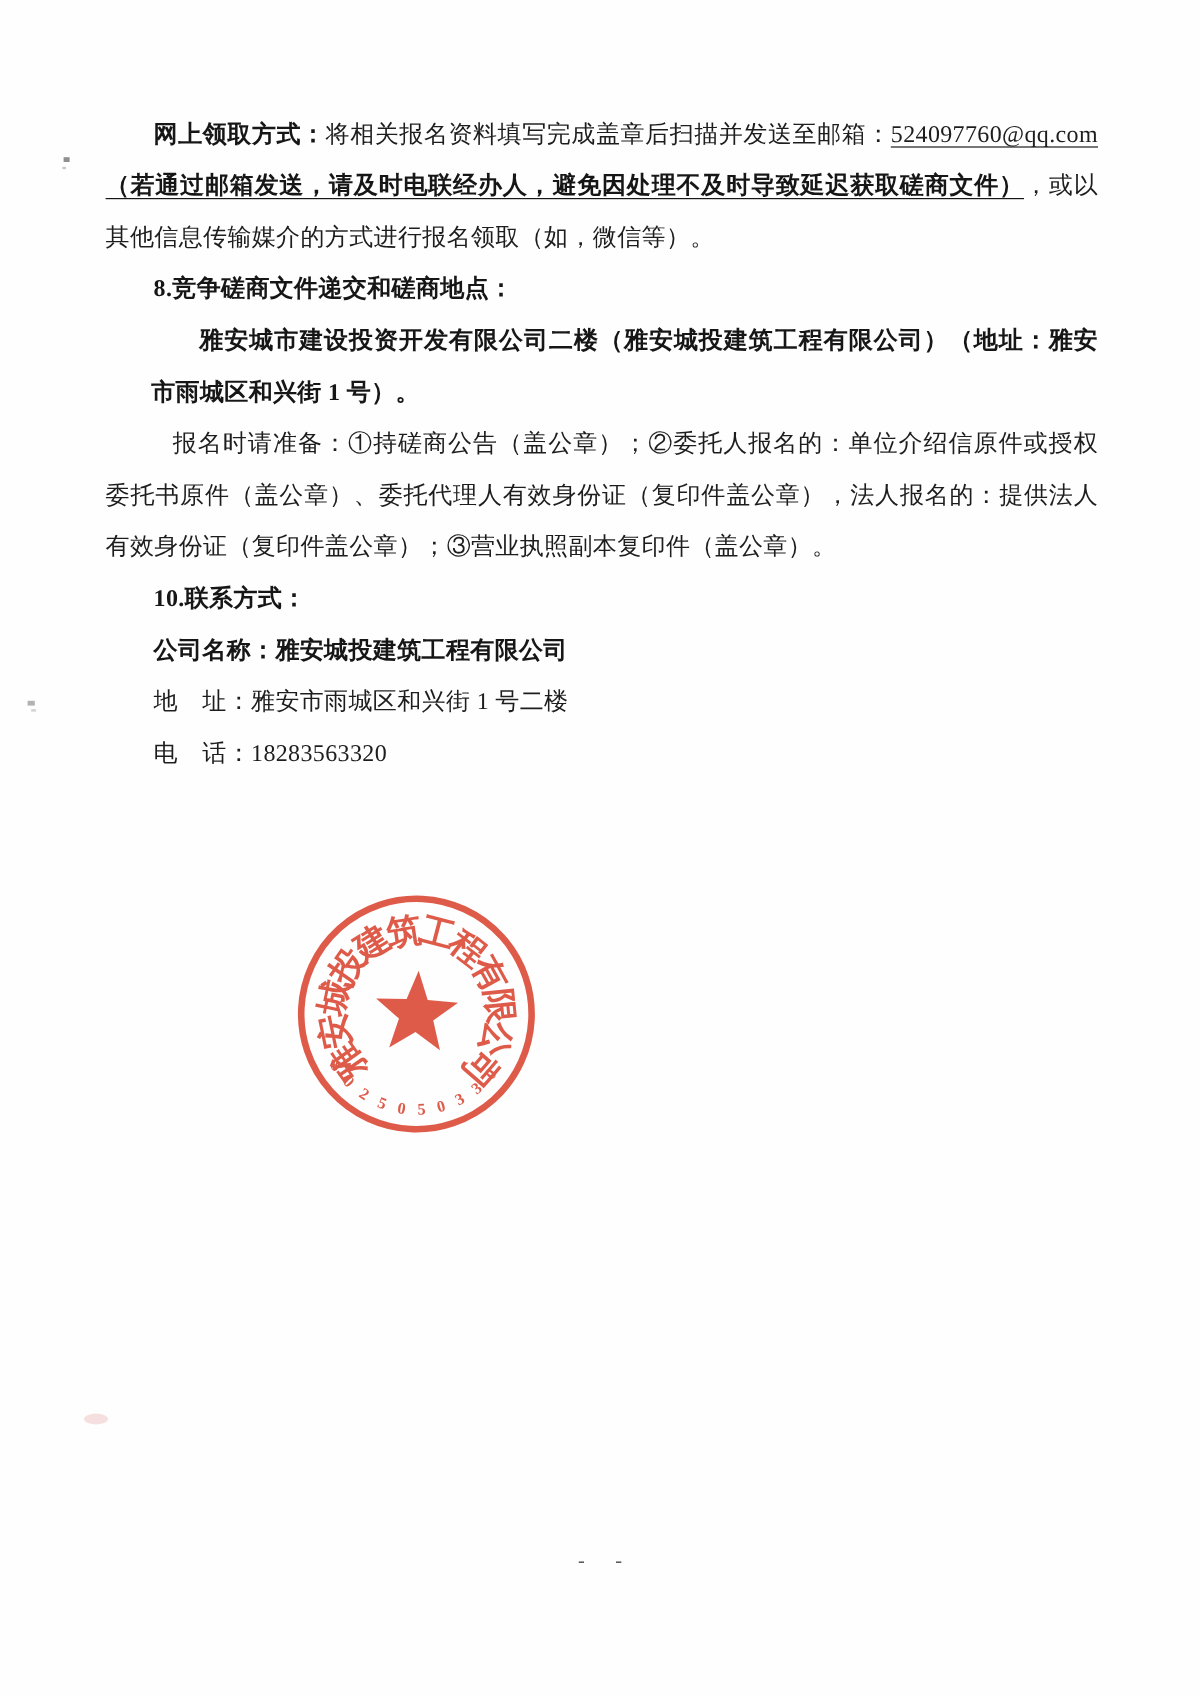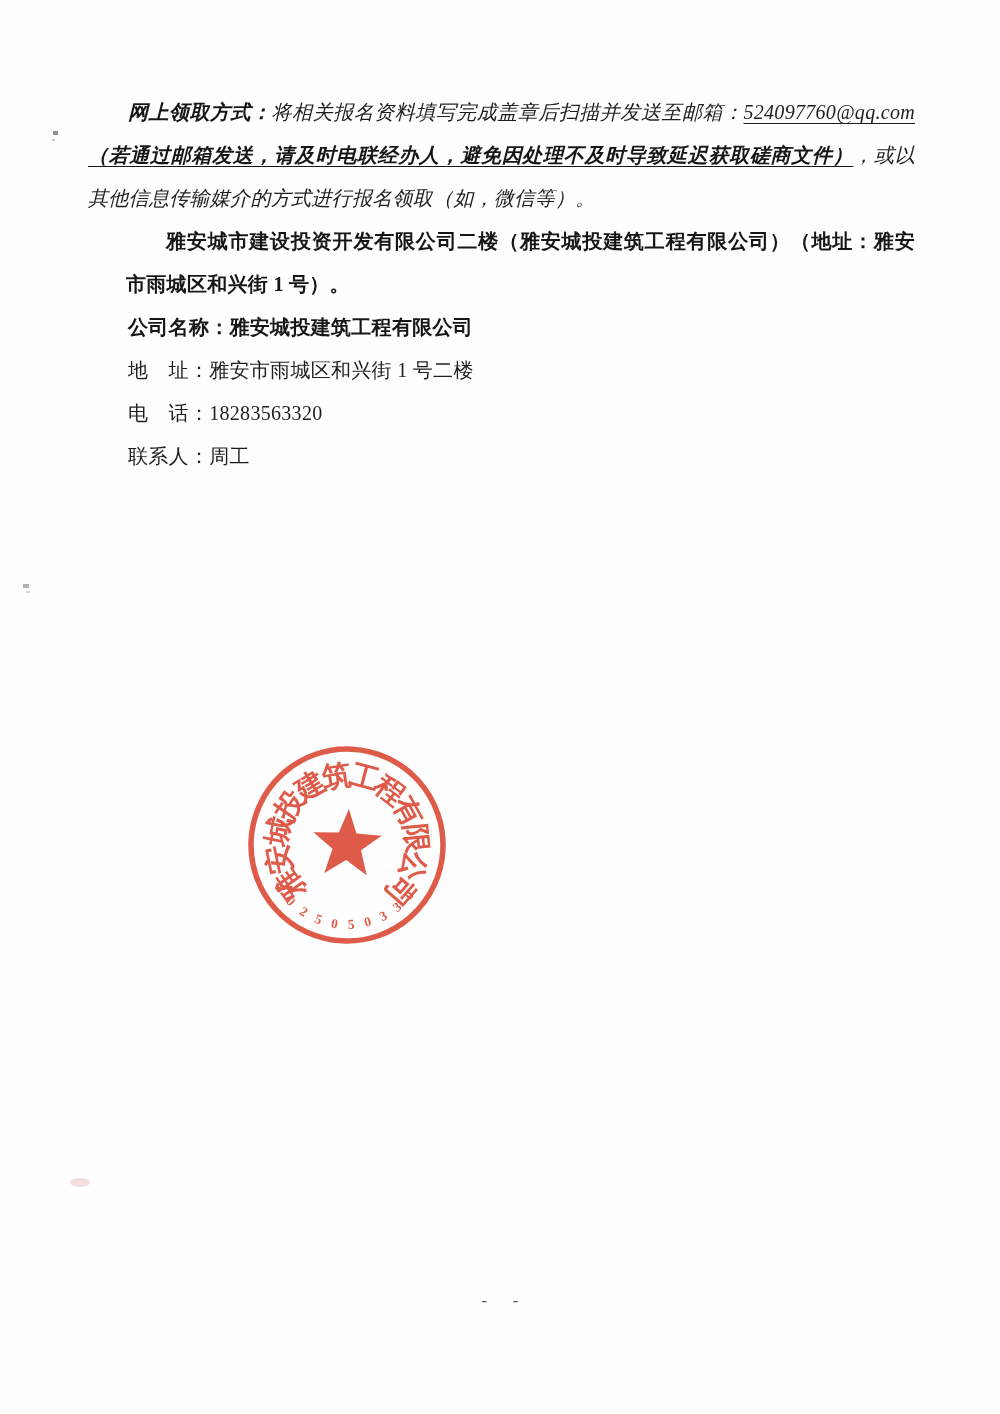--- a/index.html
+++ b/index.html
@@ -51,26 +51,28 @@
   .speck-a{left:53px;top:131px;width:5px;height:4px;background:#8f8f8f;box-shadow:-2px 7px 0 -1px #c9c9c9;}
   .speck-b{left:23px;top:584px;width:6px;height:4px;background:#b2b2b2;box-shadow:2px 6px 0 -1px #d2d2d2;}
   .speck-c{left:70px;top:1178px;width:20px;height:9px;border-radius:50%;background:rgba(226,142,142,.28);}
 </style>
 </head>
 <body>
 
 <div class="page">
 
   <div class="doc" id="doc-body">
-      <p class="para" style="text-indent: 2em; font-style: italic;"><span class="b">网上领取方式：</span><span>将相关报名资料填写完成盖章后扫描并发送至邮箱：</span><span class="u">524097760@qq.com</span><span class="b u">（若通过邮箱发送，请及时电联经办人，避免因处理不及时导致延迟获取磋商文件）</span><span>，或以其他信息传输媒介的方式进行报名领取（如，微信等）。</span></p>
+      <p class="para" style="text-indent: 2em;"><span class="b">网上领取方式：</span><span>将相关报名资料填写完成盖章后扫描并发送至邮箱：</span><span class="u">524097760@qq.com</span><span class="b u">（若通过邮箱发送，请及时电联经办人，避免因处理不及时导致延迟获取磋商文件）</span><span>，或以其他信息传输媒介的方式进行报名领取（如，微信等）。</span></p>
+      <p class="para" style="text-indent: 2em;"><span class="b">8.竞争磋商文件递交和磋商地点：</span></p>
       <p class="para" style="text-indent: 2em; margin-left: 38px;"><span class="b">雅安城市建设投资开发有限公司二楼（雅安城投建筑工程有限公司）（地址：雅安市雨城区和兴街 1 号）。</span></p>
+      <p class="para" style="text-indent: 2.8em;"><span>报名时请准备：①持磋商公告（盖公章）；②委托人报名的：单位介绍信原件或授权委托书原件（盖公章）、委托代理人有效身份证（复印件盖公章），法人报名的：提供法人有效身份证（复印件盖公章）；③营业执照副本复印件（盖公章）。</span></p>
+      <p class="para" style="text-indent: 2em;"><span class="b">10.联系方式：</span></p>
       <p class="para" style="text-indent: 2em;"><span class="b">公司名称：雅安城投建筑工程有限公司</span></p>
       <p class="para" style="text-indent: 2em;"><span>地　址：雅安市雨城区和兴街 1 号二楼</span></p>
       <p class="para" style="text-indent: 2em;"><span>电　话：18283563320</span></p>
-      <p class="para" style="text-indent: 2em;"><span>联系人：周工</span></p>
     </div>
 
   <div class="stamp-wrap">
     <svg id="stamp-svg" width="222" height="222" viewBox="-111 -111 222 222" xmlns="http://www.w3.org/2000/svg">
         <g transform="rotate(3)">
           <circle r="96" fill="none" stroke="#dc4936" stroke-width="5.5"></circle>
           <polygon fill="#dc4936" points="0,-36 8.8,-12.1 34.2,-11.1 14.3,4.6 21.2,29.1 0,15 -21.2,29.1 -14.3,4.6 -34.2,-11.1 -8.8,-12.1"></polygon>
           <text transform="rotate(-128.00) translate(0 -60)" text-anchor="middle" font-size="29" font-weight="bold" fill="#dc4936">雅</text>
           <text transform="rotate(-104.73) translate(0 -60)" text-anchor="middle" font-size="29" font-weight="bold" fill="#dc4936">安</text>
           <text transform="rotate(-81.45) translate(0 -60)" text-anchor="middle" font-size="29" font-weight="bold" fill="#dc4936">城</text>

